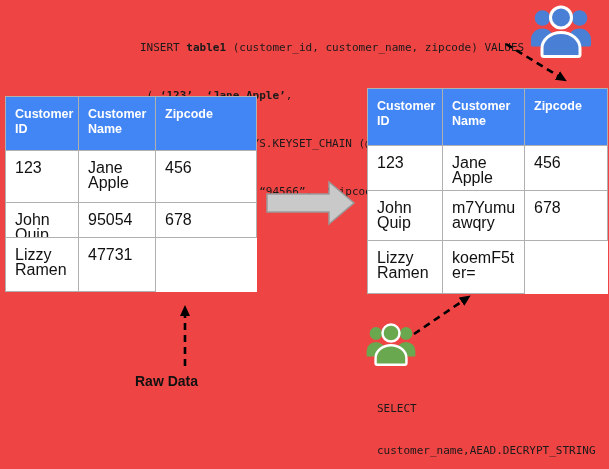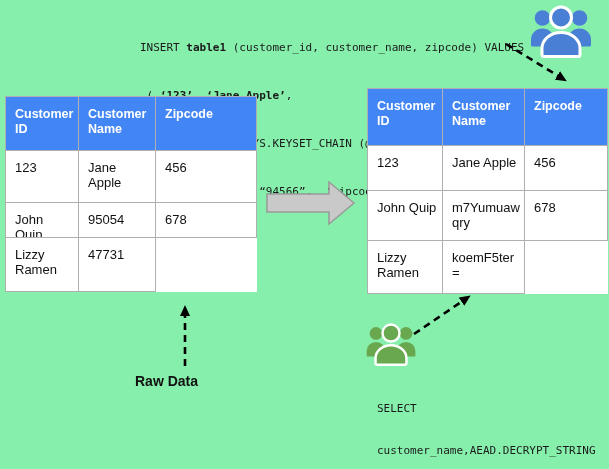--- a/index.html
+++ b/index.html
@@ -1,17 +1,17 @@
 <!DOCTYPE html>
 <html style="--header-blue: #4285f4; --table-border: #b0b0b0; --users-blue: #4a7fd6; --users-green: #6aa84f; --code-green: #6aa84f; --arrow-fill: #c9c9c9; --arrow-stroke: #999999;"><head>
 <meta charset="utf-8">
 <style>
   html,body { margin:0; padding:0; background:#fff; }
   .canvas {
-    position:relative; width:609px; height:469px; background:#86efac;
+    position:relative; width:609px; height:469px; background:#ef4444;
     font-family:"Liberation Sans", sans-serif; overflow:hidden;
   }
   
   .code {
     position:absolute;
     font-family:"DejaVu Sans Mono", monospace;
     font-size:11px; color:#1a1a1a; white-space:pre;
   }
   .code-insert { left:140px; top:8px; line-height:16px; }
   .code-select { left:377px; top:374px; line-height:14px; }
@@ -20,21 +20,21 @@
   .tbl {
     position:absolute; display:grid; background:#fff;
     border-left:1px solid var(--table-border);
     border-top:1px solid var(--table-border);
   }
   .tbl-left  { left:5px;   top:96px; grid-template-columns:73px 77px 101px; grid-template-rows:54px 52px 35px 54px; }
   .tbl-right { left:367px; top:88px; grid-template-columns:75px 82px 83px;  grid-template-rows:57px 45px 50px 53px; }
   .cell {
     border-right:1px solid var(--table-border);
     border-bottom:1px solid var(--table-border);
-    padding:9px 4px 2px 9px; font-size:13px; line-height:15px; color:#111;
+    padding:9px 4px 2px 9px; font-size:16px; line-height:15px; color:#111;
     overflow-wrap:break-word; overflow:hidden;
   }
   .hcell {
     background:var(--header-blue); color:#fff; font-weight:bold; font-size:12.5px;
     padding-top:10px;
   }
   
   .lbl { position:absolute; font-weight:bold; color:#111; }
   .lbl-encryption { left:271px; top:149px; width:80px; font-size:12.5px; line-height:16px; }
   .lbl-rawdata { left:135px; top:373px; width:100px; text-align:left; font-size:14px; }

